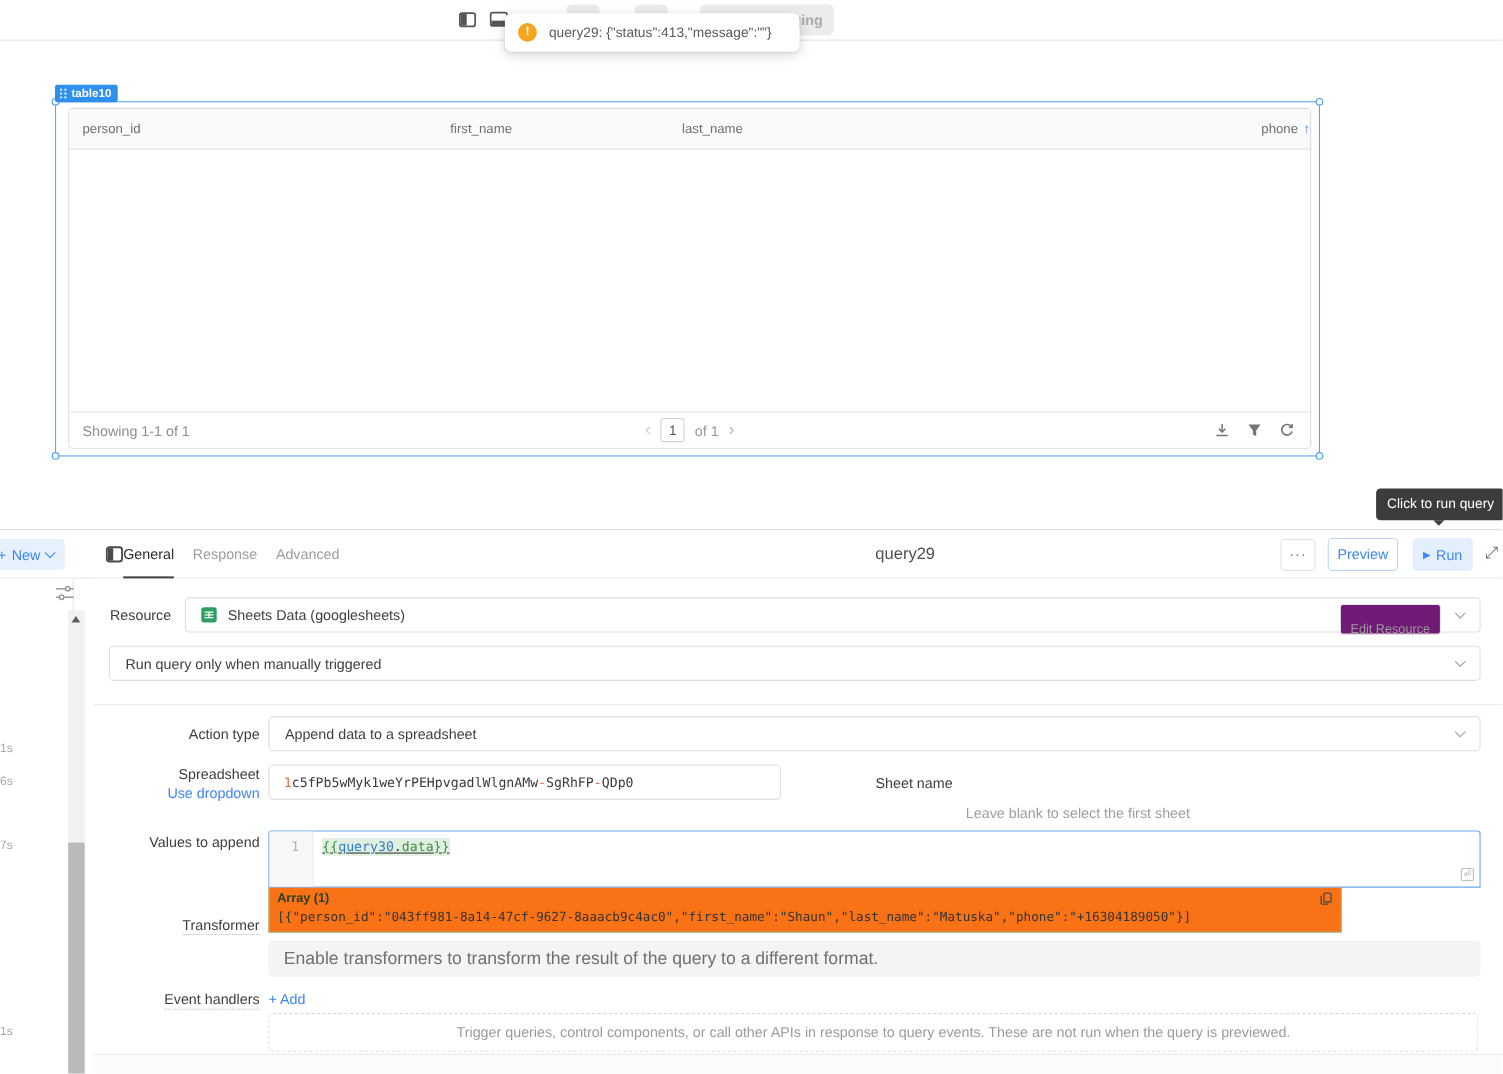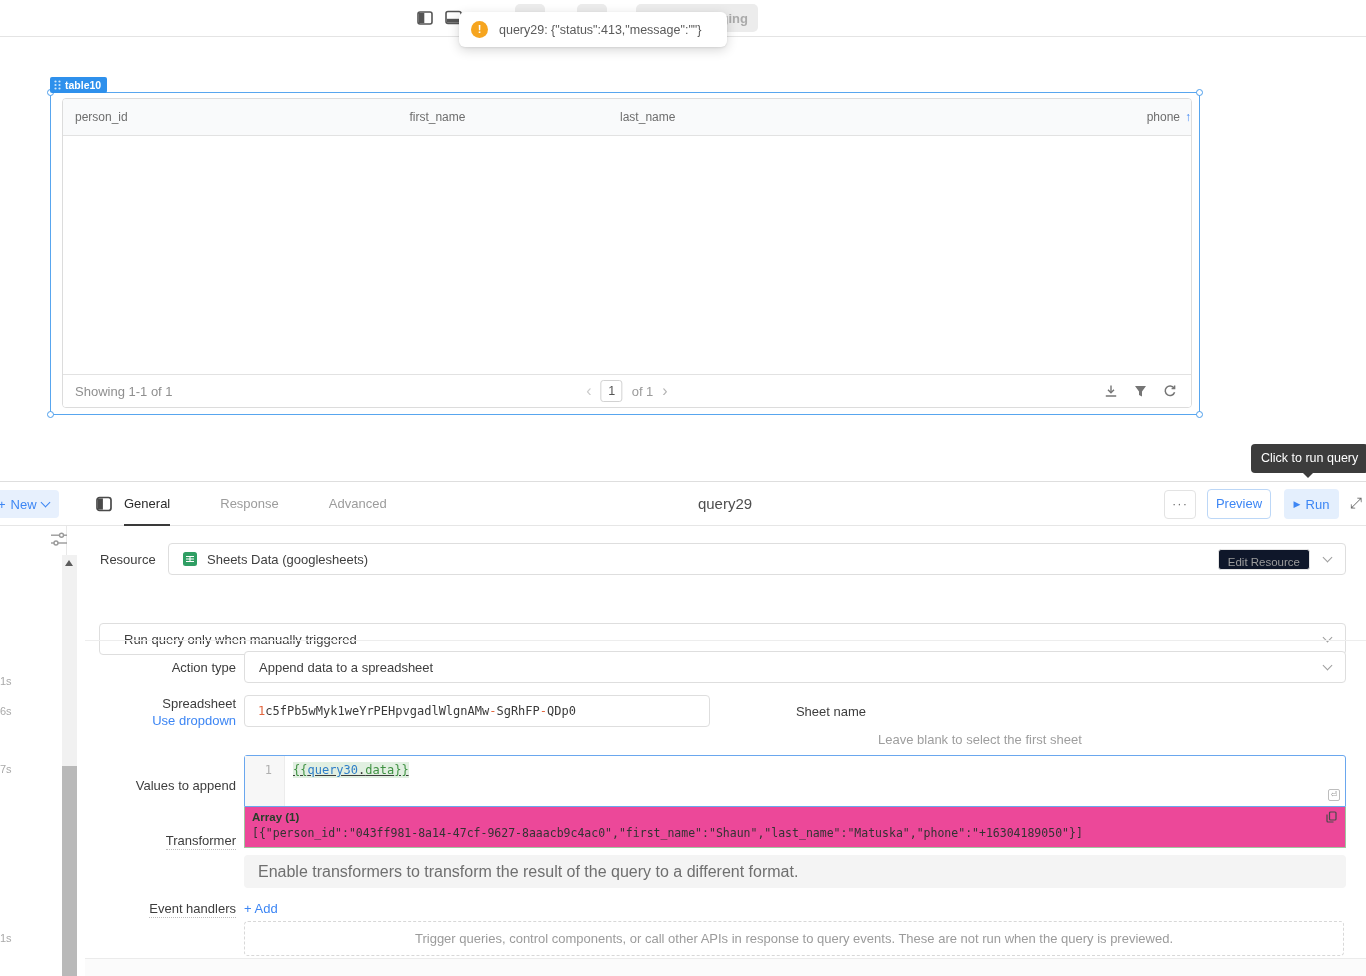--- a/index.html
+++ b/index.html
@@ -54,25 +54,25 @@
   .tooltip { position:absolute; left:1251px; top:444px; height:29px; background:#3c3c3c; color:#fff; font-size:12.5px;
     line-height:29px; padding:0 10px; border-radius:4px; white-space:nowrap; z-index:60; }
   .tooltip .caret { position:absolute; left:52px; bottom:-5px; width:0; height:0; border:5px solid transparent; border-top-color:#3c3c3c; border-bottom:none; }
 
   
   .qheader { position:absolute; left:0; top:481px; width:1366px; height:45px; background:#fff; border-top:1px solid #dedede; border-bottom:1px solid #e6e6e6; }
   .new-pill { position:absolute; left:-12px; top:8px; height:28px; background:#e7f0fd; border-radius:4px; display:flex; align-items:center; gap:5px;
     padding:0 10px; color:#3d86f4; font-size:13px; font-weight:500; cursor:pointer; }
   .new-pill .chev { position:static; margin-top:-3px; border-color:#3d86f4; }
   .ph-icon { position:absolute; left:96px; top:14px; cursor:pointer; }
-  .tabs { position:absolute; left:124px; top:0; height:44px; display:flex; gap:50px; align-items:center; }
+  .tabs { position:absolute; left:112px; top:0; height:44px; display:flex; gap:17px; align-items:center; }
   .tab { position:relative; height:44px; line-height:44px; font-size:13px; color:#9c9c9c; cursor:pointer; }
   .tab.active { color:#2b2b2b; font-weight:500; }
   .tab.active::after { content:""; position:absolute; left:0; right:0; bottom:0; height:2px; background:#3a3a3a; }
-  .qtitle { position:absolute; left:600px; top:13px; width:250px; text-align:center; font-size:15px; color:#4e4e4e; }
+  .qtitle { position:absolute; left:600px; top:13px; width:250px; text-align:right; font-size:15px; color:#4e4e4e; }
   .more-btn { position:absolute; left:1164px; top:8px; width:32px; height:29px; border:1px solid #e3e3e3; border-radius:4px; color:#707070;
     font-size:13px; text-align:center; line-height:26px; letter-spacing:1px; cursor:pointer; background:#fff; }
   .preview-btn { position:absolute; left:1207px; top:7px; width:64px; height:30px; border:1px solid #bcd7f7; border-radius:4px; color:#3d86f4;
     font-size:13px; text-align:center; line-height:28px; cursor:pointer; background:#fff; }
   .run-btn { position:absolute; left:1284px; top:7px; width:55px; height:30px; background:#e4effd; border-radius:4px; color:#3d86f4;
     font-size:13px; display:flex; align-items:center; justify-content:center; gap:5px; cursor:pointer; }
   .run-btn .play { font-size:9px; }
   .expand-ic { position:absolute; left:1350px; top:12px; font-size:15px; color:#6e6e6e; cursor:pointer; }
 
   
@@ -86,42 +86,42 @@
 
   
   .qform { position:absolute; left:85px; top:526px; width:1281px; height:450px; background:#fff; }
   .lbl { position:absolute; font-size:13px; color:#3d3d3d; white-space:nowrap; }
   .lbl.right { width:151px; text-align:right; }
   .dotted-u { border-bottom:1px dotted #bdbdbd; padding-bottom:1px; }
   .sel { position:absolute; height:32px; border:1px solid #dedede; border-radius:4px; background:#fff; display:flex; align-items:center; font-size:13px; color:#3f3f3f; cursor:pointer; }
   .chev { position:absolute; right:14px; top:50%; width:7px; height:7px; margin-top:-5px; border-right:1.5px solid #9e9e9e; border-bottom:1.5px solid #9e9e9e; transform:rotate(45deg); }
   .resource-lbl { left:15px; top:26px; }
   .resource-sel { left:83px; top:17px; width:1178px; padding-left:13px; gap:9px; }
-  .edit-res { position:absolute; right:35px; top:5px; height:21px; border:1px solid #e5e5e5; border-radius:3px; background:#0f172a;
-    color:#9b9b9b; font-size:11.5px; line-height:19px; padding:3px 9px; cursor:pointer; }
-  .trigger-sel { left:14px; top:61px; width:1247px; padding-left:24px;margin-top:36px; }
+  .edit-res { position:absolute; right:35px; top:5px; height:21px; border:1px solid #e5e5e5; border-radius:3px; background:#701a75;
+    color:#9b9b9b; font-size:11.5px; line-height:19px; padding:13px 9px; cursor:pointer; }
+  .trigger-sel { left:14px; top:61px; width:1247px; padding-left:14px; }
   .divider { position:absolute; left:0; top:114px; width:100%; height:1px; background:#ededed; }
   .at-lbl { left:0; top:134px; }
   .at-sel { left:159px; top:125px; width:1102px; padding-left:14px; }
   .ss-lbl { left:0; top:170px; }
   .ss-link { left:0; top:187px; position:absolute; width:151px; text-align:right; font-size:13px; color:#3d86f4; cursor:pointer; text-decoration:none; }
   .input { position:absolute; height:32px; border:1px solid #dedede; border-radius:4px; background:#fff; display:flex; align-items:center; padding-left:13px; font-size:12px; color:#3a3a3a; white-space:nowrap; overflow:hidden; }
   .ss-input { left:159px; top:169px; width:466px; }
   .tk-num { color:#e3663e; }
   .sn-lbl { left:600px; top:178px; width:181px; text-align:right; }
   .sn-input { left:793px; top:169px; width:468px; }
   .helper { position:absolute; left:793px; top:206px; font-size:13px; color:#9e9e9e; }
-  .va-lbl { left:0; top:252px; }
+  .va-lbl { left:0; top:232px; }
   .code-editor { position:absolute; left:159px; top:229px; width:1102px; height:52px; border:1px solid #6aa7ee; border-radius:3px 3px 0 0; background:#fff; display:flex; }
   .gutter { width:40px; background:#f7f7f7; border-right:1px solid #ececec; font-family:"DejaVu Sans Mono",monospace; font-size:12px; color:#b0b0b0; text-align:right; padding:7px 12px 0 0; }
   .codeline { padding:7px 0 0 8px; font-family:"DejaVu Sans Mono",monospace; font-size:12px; }
   .tok { background:#e1efe1; padding:1px 0;text-decoration:underline; }
   .tok .g { color:#3f9142; } .tok .b { color:#2f7ec7; } .tok .d { color:#333; }
   .corner-ic { position:absolute; right:5px; bottom:5px; width:12px; height:12px; border:1px solid #bdbdbd; border-radius:2px; color:#9e9e9e; font-size:8px; line-height:10px; text-align:center; cursor:pointer; }
-  .result { position:absolute; left:159px; top:281px; width:1102px; height:41px; background:#ec4899; border:1px solid #9fc79f; border-top:none; }
+  .result { position:absolute; left:159px; top:281px; width:976px; height:41px; background:#f97316; border:1px solid #9fc79f; border-top:none; }
   .res-head { display:flex; justify-content:space-between; align-items:center; padding:4px 8px 0 7px; font-size:11.5px; font-weight:700; color:#25402a; }
   .copy-ic { cursor:pointer; display:flex; }
   .res-json { padding:3px 8px 0 7px; font-size:11.5px; color:#333; white-space:nowrap; overflow:hidden; }
   .tr-lbl { left:0; top:307px; }
   .note-box { position:absolute; left:159px; top:329px; width:1102px; height:33px; background:#f4f4f4; border-radius:4px; font-size:16px; color:#6f6f6f; line-height:33px; padding-left:14px; }
   .eh-lbl { left:0; top:375px; }
   .add-link { position:absolute; left:159px; top:375px; font-size:13px; color:#3d86f4; cursor:pointer; text-decoration:none; }
   .dashed-box { position:absolute; left:159px; top:395px; width:1100px; height:35px; border:1px dashed #d8d8d8; border-radius:4px;
     font-size:13px; color:#9b9b9b; text-align:center; line-height:33px; white-space:nowrap; overflow:hidden; }
   .bottom-strip { position:absolute; left:0; top:432px; width:100%; height:18px; background:#fbfbfb; border-top:1px solid #ebebeb; }

